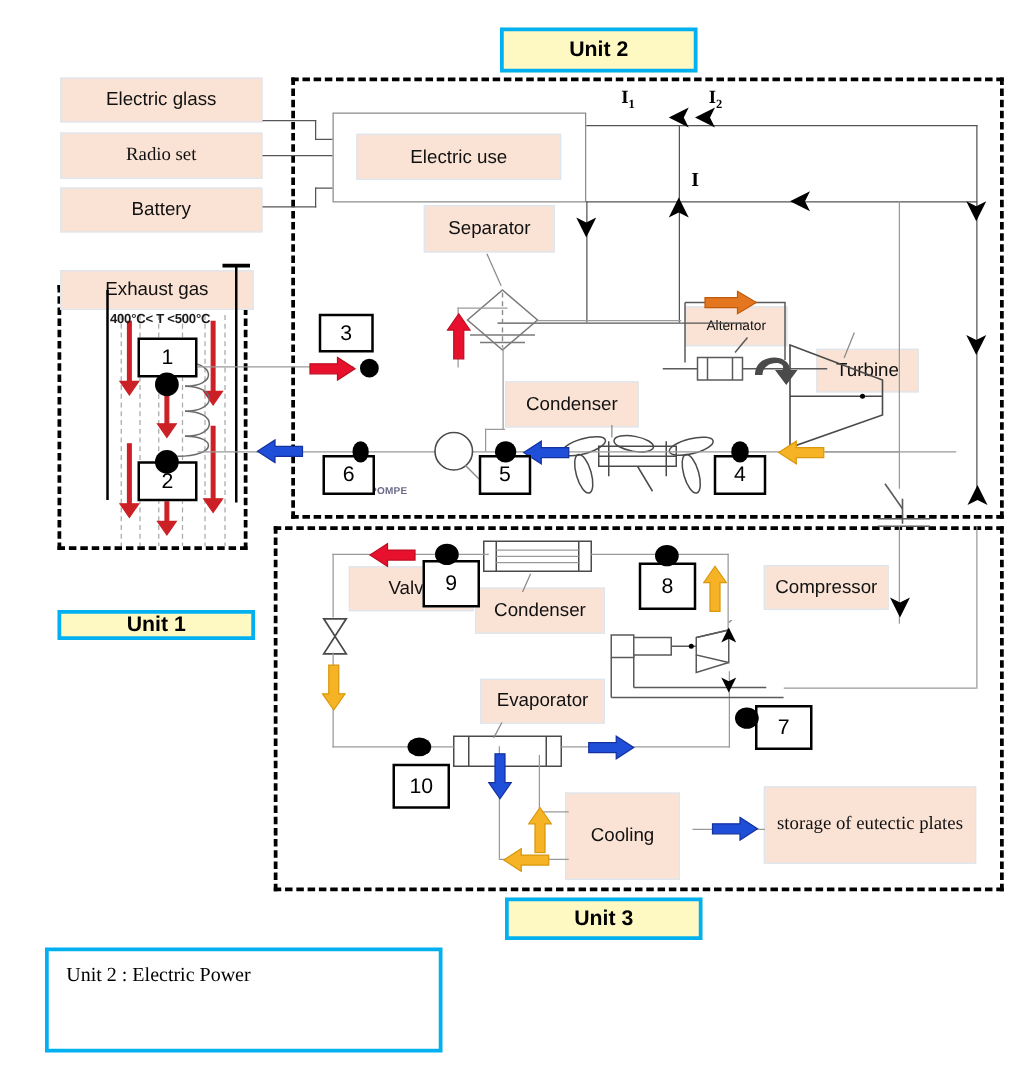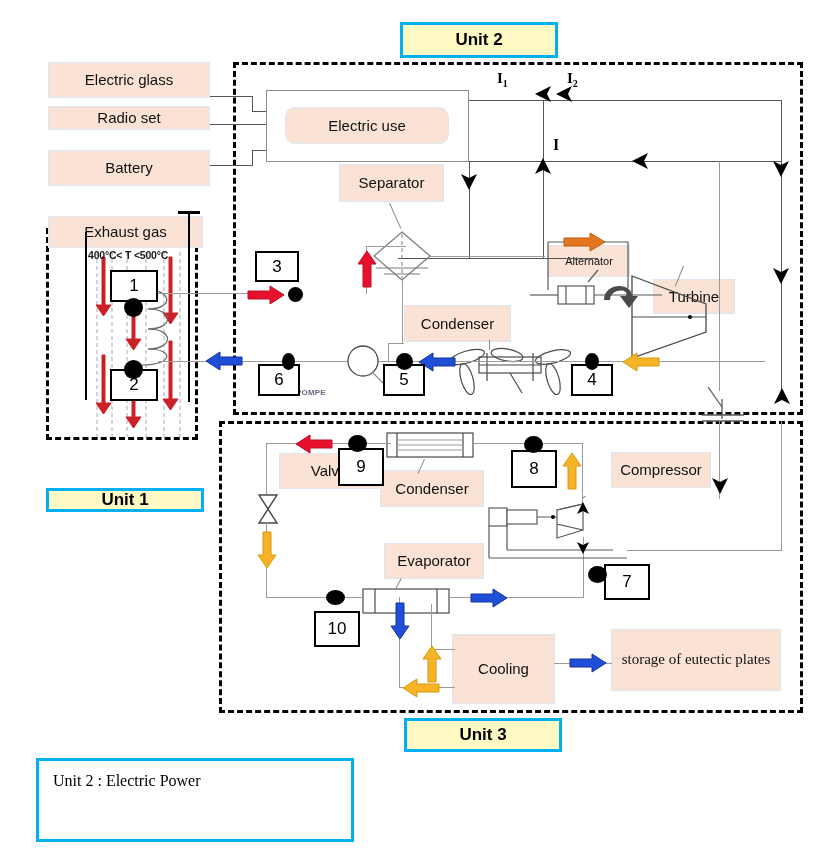--- a/index.html
+++ b/index.html
@@ -71,21 +71,21 @@
   <span>Unit 2</span>
 </div>
 
 <div class="dashframe" style="left:233px;top:62px;width:570px;height:353px;"></div>
 <div class="dashframe" style="left:219px;top:421px;width:584px;height:292px;"></div>
 <div class="dashframe" style="left:46px;top:228px;width:152px;height:212px;"></div>
 
 <div class="peach" style="left:48px;top:62px;width:162px;height:36px;">
   <span>Electric glass</span>
 </div>
-<div class="peach" style="left:48px;top:106px;width:162px;height:24px;">
+<div class="peach" style="left:48px;top:106px;width:162px;height:37px;font-family:Liberation Serif, serif;">
   <span>Radio set</span>
 </div>
 <div class="peach" style="left:48px;top:150px;width:162px;height:36px;">
   <span>Battery</span>
 </div>
 
 <div class="ln lnh lnk" style="left:210px;top:96px;width:43px;"></div>
 <div class="ln lnv lnk" style="left:252px;top:96px;height:16px;"></div>
 <div class="ln lnh lnk" style="left:252px;top:111px;width:15px;"></div>
 
@@ -153,21 +153,21 @@
 <div class="node" style="left:124px;top:360px;width:19px;height:19px;"></div>
 
 <div class="ln lnh" style="left:158px;top:293px;width:125px;"></div>
 <div class="ln lnh" style="left:158px;top:361px;width:70px;"></div>
 
 <div class="cyanbox" style="left:46px;top:488px;width:158px;height:24px;">
   <span>Unit 1</span>
 </div>
 
 <div class="wbox" style="left:266px;top:90px;width:203px;height:72px;"></div>
-<div class="peach" style="left:285px;top:107px;width:164px;height:37px;border-radius:10px;">
+<div class="peach" style="left:285px;top:107px;width:164px;height:37px;">
   <span>Electric use</span>
 </div>
 
 <div class="peach" style="left:339px;top:164px;width:105px;height:38px;">
   <span>Separator</span>
 </div>
 
 <div class="peach" style="left:404px;top:305px;width:107px;height:37px;">
   <span>Condenser</span>
 </div>
@@ -336,21 +336,21 @@
 </div>
 <div class="peach" style="left:380px;top:470px;width:104px;height:37px;">
   <span>Condenser</span>
 </div>
 <div class="peach" style="left:611px;top:452px;width:100px;height:36px;">
   <span>Compressor</span>
 </div>
 <div class="peach" style="left:384px;top:543px;width:100px;height:36px;">
   <span>Evaporator</span>
 </div>
-<div class="peach" style="left:452px;top:634px;width:103px;height:70px;">
+<div class="peach" style="left:452px;top:634px;width:92px;height:70px;">
   <span>Cooling</span>
 </div>
 <div class="peach serif" style="left:611px;top:629px;width:170px;height:62px;font-size:15px;padding:0 6px;">
   <span>storage of eutectic plates</span>
 </div>
 
 <svg class="abs" width="90" height="28" style="left:385px;top:431px;" viewBox="0 0 90 28">
   <g fill="#fff" stroke="#4a4a4a" stroke-width="1.2">
     <rect x="2" y="2" width="86" height="24"></rect>
     <line x1="12" y1="2" x2="12" y2="26"></line>

